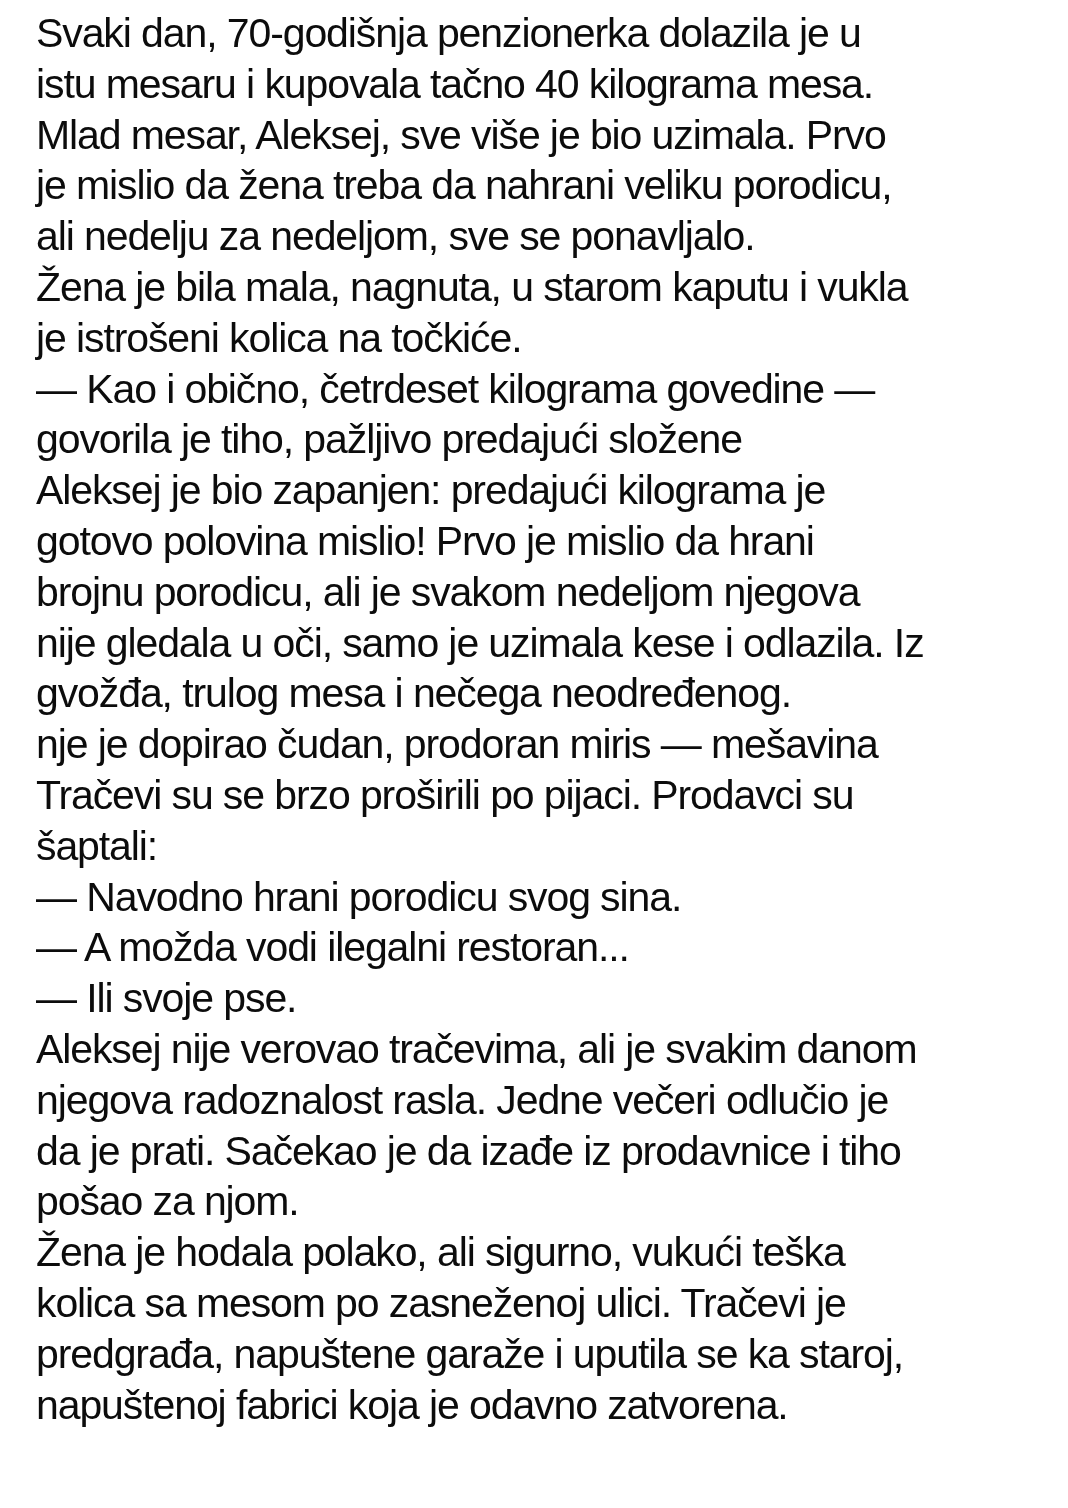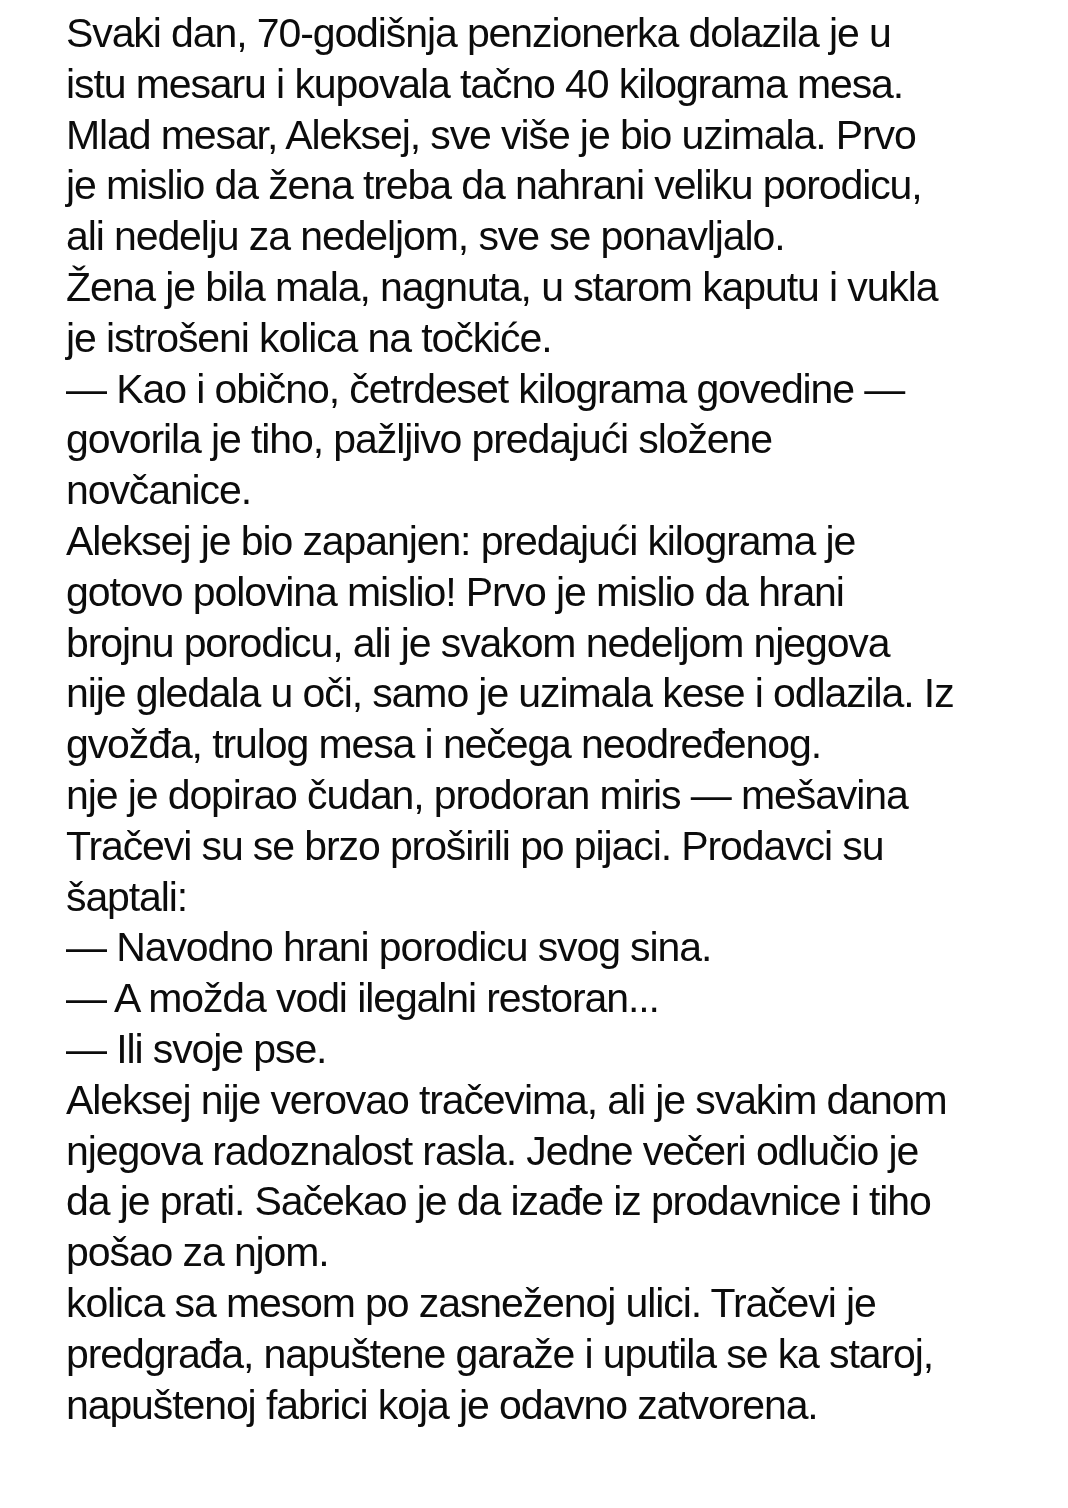--- a/index.html
+++ b/index.html
@@ -20,50 +20,49 @@
     right: 20px;
   }
   .story-text .line {
     font-family: "Liberation Sans", sans-serif;
     font-size: 41px;
     line-height: 50.8px;
     font-weight: 400;
     letter-spacing: -1.1px;
     color: #0c0c0c;
     white-space: nowrap;
-    margin-left: 30px;
   }
 </style>
 </head>
 <body>
 
 <div class="story-text">
   <div>
       <div class="line">Svaki dan, 70-godišnja penzionerka dolazila je u</div>
       <div class="line">istu mesaru i kupovala tačno 40 kilograma mesa.</div>
       <div class="line">Mlad mesar, Aleksej, sve više je bio uzimala. Prvo</div>
       <div class="line">je mislio da žena treba da nahrani veliku porodicu,</div>
       <div class="line">ali nedelju za nedeljom, sve se ponavljalo.</div>
       <div class="line">Žena je bila mala, nagnuta, u starom kaputu i vukla</div>
       <div class="line">je istrošeni kolica na točkiće.</div>
       <div class="line">— Kao i obično, četrdeset kilograma govedine —</div>
       <div class="line">govorila je tiho, pažljivo predajući složene</div>
-      <div class="line">novčanice.</div>
       <div class="line">Aleksej je bio zapanjen: predajući kilograma je</div>
       <div class="line">gotovo polovina mislio! Prvo je mislio da hrani</div>
       <div class="line">brojnu porodicu, ali je svakom nedeljom njegova</div>
       <div class="line">nije gledala u oči, samo je uzimala kese i odlazila. Iz</div>
       <div class="line">gvožđa, trulog mesa i nečega neodređenog.</div>
       <div class="line">nje je dopirao čudan, prodoran miris — mešavina</div>
       <div class="line">Tračevi su se brzo proširili po pijaci. Prodavci su</div>
       <div class="line">šaptali:</div>
       <div class="line">— Navodno hrani porodicu svog sina.</div>
       <div class="line">— A možda vodi ilegalni restoran...</div>
       <div class="line">— Ili svoje pse.</div>
       <div class="line">Aleksej nije verovao tračevima, ali je svakim danom</div>
       <div class="line">njegova radoznalost rasla. Jedne večeri odlučio je</div>
       <div class="line">da je prati. Sačekao je da izađe iz prodavnice i tiho</div>
       <div class="line">pošao za njom.</div>
+      <div class="line">Žena je hodala polako, ali sigurno, vukući teška</div>
       <div class="line">kolica sa mesom po zasneženoj ulici. Tračevi je</div>
       <div class="line">predgrađa, napuštene garaže i uputila se ka staroj,</div>
       <div class="line">napuštenoj fabrici koja je odavno zatvorena.</div>
     </div>
 </div>
 
 </body></html>

